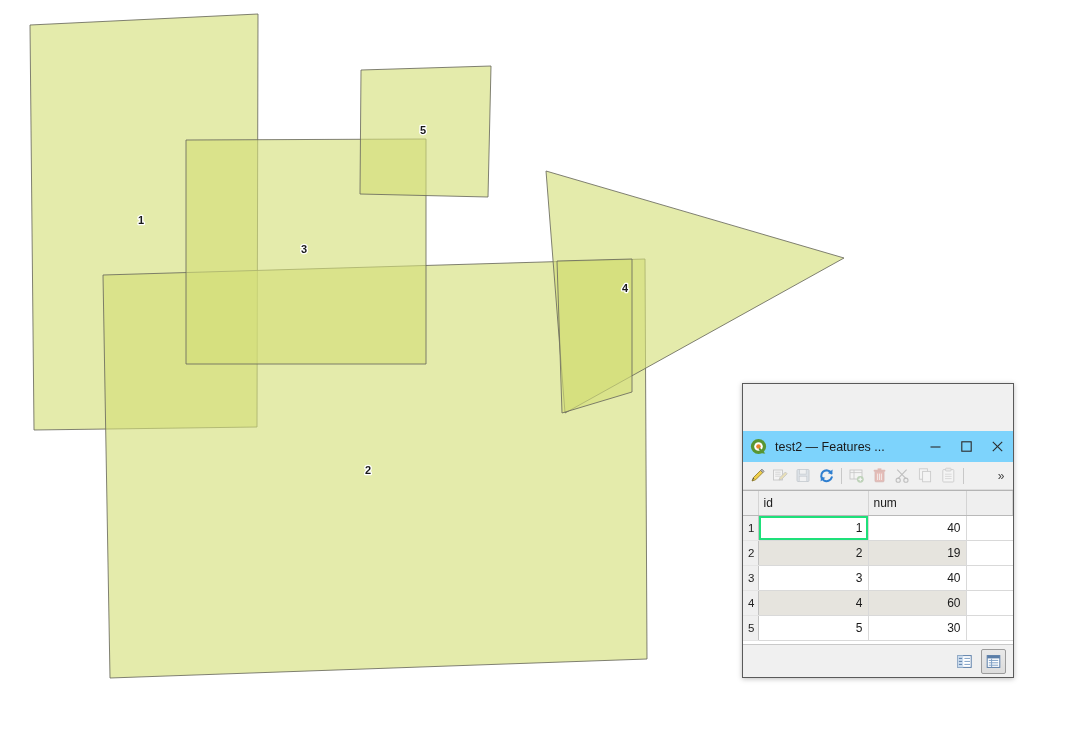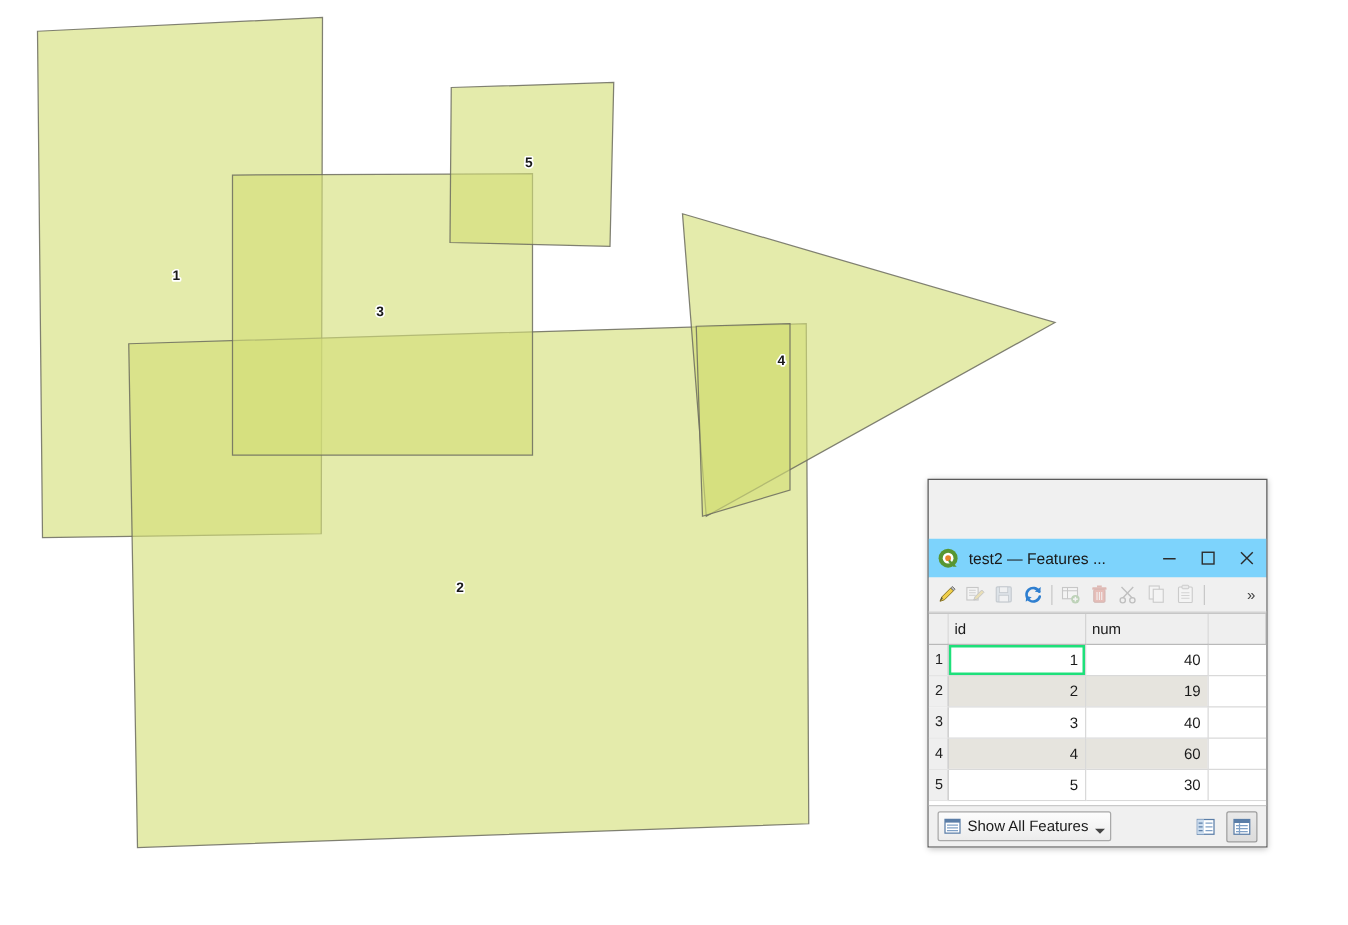--- a/index.html
+++ b/index.html
@@ -413,31 +413,20 @@
             <td class="cell">5</td>
             <td class="cell">30</td>
             <td class="cell pad" style="background: rgb(255, 255, 255);"></td>
           </tr>
         </tbody>
     </table>
     <div class="blank-rows"></div>
   </div>
 
   <div class="statusbar">
-    <div class="show-all-btn">
-      <svg width="14" height="14" viewBox="0 0 14 14">
-        <rect x="1" y="1.5" width="12" height="11" fill="#ffffff" stroke="#5b7ea8" stroke-width="1"></rect>
-        <rect x="1" y="1.5" width="12" height="2.6" fill="#5b7ea8"></rect>
-        <line x1="2.6" y1="6" x2="11.4" y2="6" stroke="#7fa0c6" stroke-width="1"></line>
-        <line x1="2.6" y1="8.2" x2="11.4" y2="8.2" stroke="#7fa0c6" stroke-width="1"></line>
-        <line x1="2.6" y1="10.4" x2="11.4" y2="10.4" stroke="#7fa0c6" stroke-width="1"></line>
-      </svg>
-      <span class="lbl">Show All Features</span>
-      <span class="caret-dn"></span>
-    </div>
     <div class="sb-spacer"></div>
     <div class="view-btn">
       <svg width="15" height="15" viewBox="0 0 15 15">
         <rect x="0.8" y="1.6" width="13.4" height="11.8" fill="#ffffff" stroke="#5b7ea8" stroke-width="1"></rect>
         <rect x="0.8" y="1.6" width="5.4" height="11.8" fill="#cbdcee"></rect>
         <line x1="1.9" y1="4.4" x2="5.1" y2="4.4" stroke="#5b7ea8" stroke-width="1"></line>
         <line x1="1.9" y1="7.4" x2="5.1" y2="7.4" stroke="#5b7ea8" stroke-width="1"></line>
         <line x1="1.9" y1="10.4" x2="5.1" y2="10.4" stroke="#5b7ea8" stroke-width="1"></line>
         <line x1="7.4" y1="4.4" x2="13" y2="4.4" stroke="#7fa0c6" stroke-width="1"></line>
         <line x1="7.4" y1="7.4" x2="13" y2="7.4" stroke="#7fa0c6" stroke-width="1"></line>

